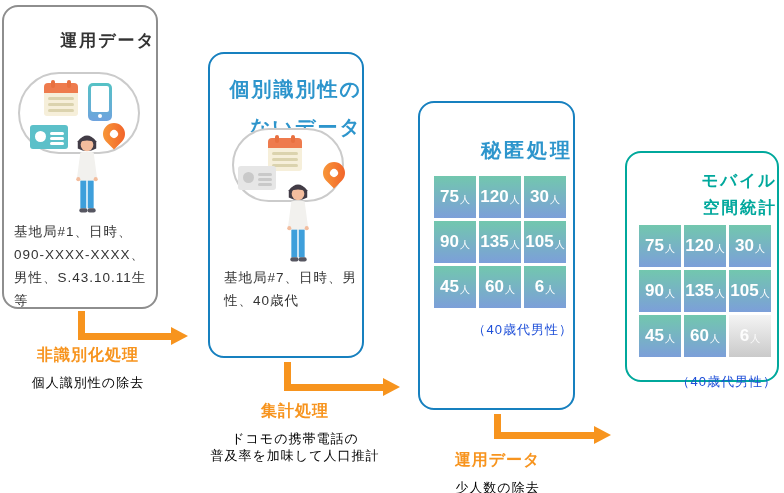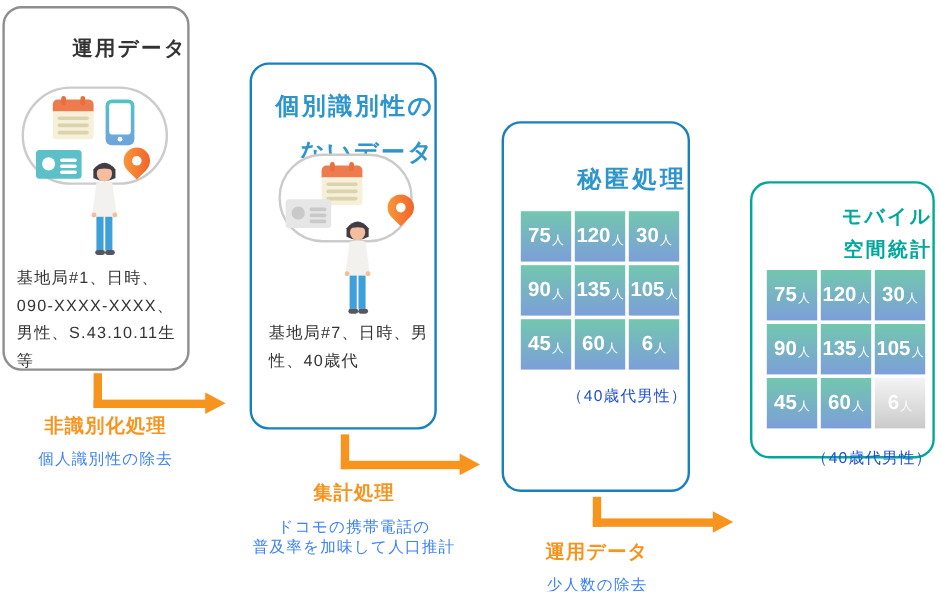--- a/index.html
+++ b/index.html
@@ -53,21 +53,21 @@
   .cell.masked{background:linear-gradient(180deg,#F4F4F4,#CACACA);}
   .cell.masked .num,.cell.masked .unit{color:rgba(255,255,255,.9);}
   .caption{position:absolute;width:100%;text-align:right;font-size:13px;letter-spacing:1px;color:#1d4ed8;}
 
   
   .aseg{position:absolute;background:var(--orange);}
   .ahead{position:absolute;width:0;height:0;border-top:9px solid transparent;
     border-bottom:9px solid transparent;border-left:17px solid var(--orange);}
   .proc{position:absolute;text-align:center;}
   .proc .plabel{font-size:16px;font-weight:bold;color:var(--orange);letter-spacing:1px;}
-  .proc .pdesc{margin-top:8px;font-size:13px;color:#3b82f6;letter-spacing:1px;line-height:17px;white-space:pre-line;}
+  .proc .pdesc{margin-top:8px;font-size:13px;color:#000000;letter-spacing:1px;line-height:17px;white-space:pre-line;}
 </style>
 </head>
 <body>
 
 <div id="stage" style="--orange: #F7941E; --blue: #1780BF; --blueTitle: #2D95CC; --teal: #00A89C;">
 
   <div class="card gray" style="left:2px;top:5px;width:156px;height:304px;">
     <div class="card-title t-dark" style="top:22px;">運用データ</div>
     <div class="bubble" style="left:14px;top:65px;width:122px;height:82px;"></div>
     <div class="icon cal" style="left:40px;top:76px;">

